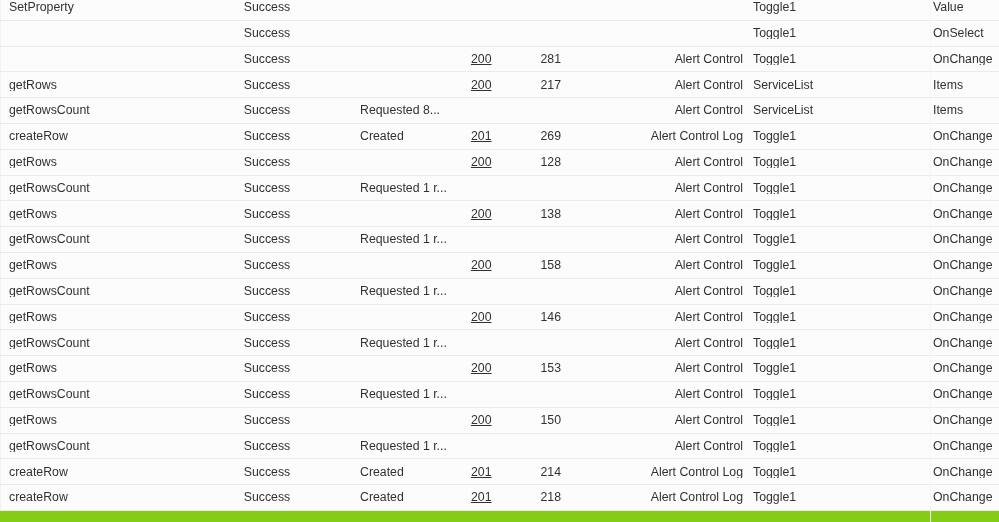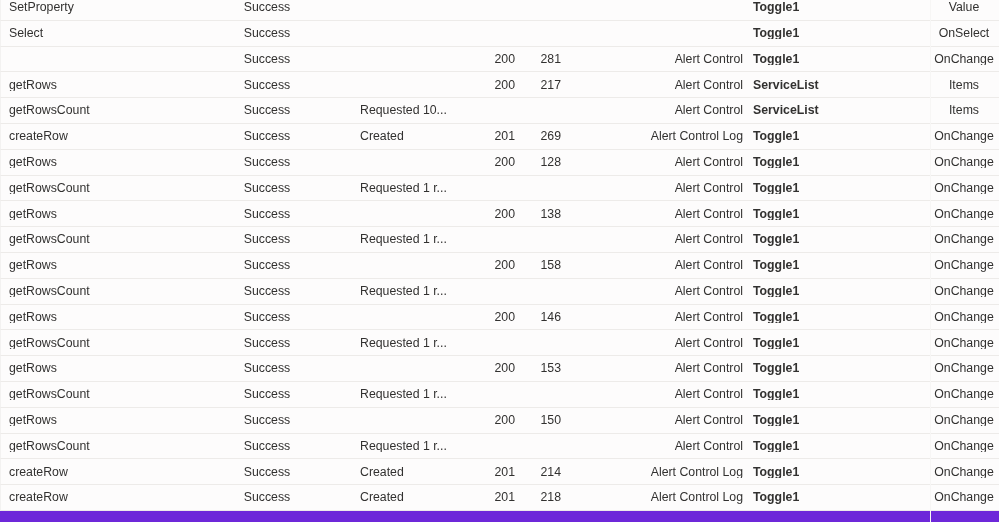--- a/index.html
+++ b/index.html
@@ -14,21 +14,21 @@
 
   body {
     font-family: "Liberation Sans", sans-serif;
     -webkit-font-smoothing: antialiased;
   }
 
   .log-table {
     width: 999px;
     height: 522px;
     position: relative;
-    background: #6d28d9;
+    background: #84cc16;
     overflow: hidden;
   }
 
   .table-body {
     width: 999px;
     position: relative;
     margin-top: -5px; 
   }
 
   .row {
@@ -75,21 +75,22 @@
     position: absolute;
     left: 359px;
     width: 130px;
     text-align: left;
   }
 
   .col-status {
     position: absolute;
     left: 470px;
     width: 44px;
-    text-align: right;
+    text-align: left;
+    text-decoration: underline;
   }
 
   .col-duration {
     position: absolute;
     left: 516px;
     width: 44px;
     text-align: right;
   }
 
   .col-datasource {
@@ -97,28 +98,27 @@
     left: 582px;
     width: 160px;
     text-align: right;
   }
 
   .col-control {
     position: absolute;
     left: 752px;
     width: 165px;
     text-align: left;
-    font-weight: bold;
   }
 
   .col-property {
     position: absolute;
     left: 932px;
     width: 62px;
-    text-align: center;
+    text-align: left;
   }
 
   
   .vsep {
     position: absolute;
     left: 930px;
     top: 0;
     bottom: 0;
     width: 1px;
     background: #f7f6f5;
@@ -133,21 +133,20 @@
         <div class="cell col-operation">SetProperty</div>
         <div class="cell col-result">Success</div>
         <div class="cell col-message"></div>
         <div class="cell col-status"></div>
         <div class="cell col-duration"></div>
         <div class="cell col-datasource"></div>
         <div class="cell col-control">Toggle1</div>
         <div class="cell col-property">Value</div>
       </div>
       <div class="row">
-        <div class="cell col-operation">Select</div>
         <div class="cell col-result">Success</div>
         <div class="cell col-message"></div>
         <div class="cell col-status"></div>
         <div class="cell col-duration"></div>
         <div class="cell col-datasource"></div>
         <div class="cell col-control">Toggle1</div>
         <div class="cell col-property">OnSelect</div>
       </div>
       <div class="row">
         <div class="cell col-result">Success</div>
@@ -164,21 +163,21 @@
         <div class="cell col-message"></div>
         <div class="cell col-status">200</div>
         <div class="cell col-duration">217</div>
         <div class="cell col-datasource">Alert Control</div>
         <div class="cell col-control">ServiceList</div>
         <div class="cell col-property">Items</div>
       </div>
       <div class="row">
         <div class="cell col-operation">getRowsCount</div>
         <div class="cell col-result">Success</div>
-        <div class="cell col-message">Requested 10...</div>
+        <div class="cell col-message">Requested 8...</div>
         <div class="cell col-status"></div>
         <div class="cell col-duration"></div>
         <div class="cell col-datasource">Alert Control</div>
         <div class="cell col-control">ServiceList</div>
         <div class="cell col-property">Items</div>
       </div>
       <div class="row">
         <div class="cell col-operation">createRow</div>
         <div class="cell col-result">Success</div>
         <div class="cell col-message">Created</div>

